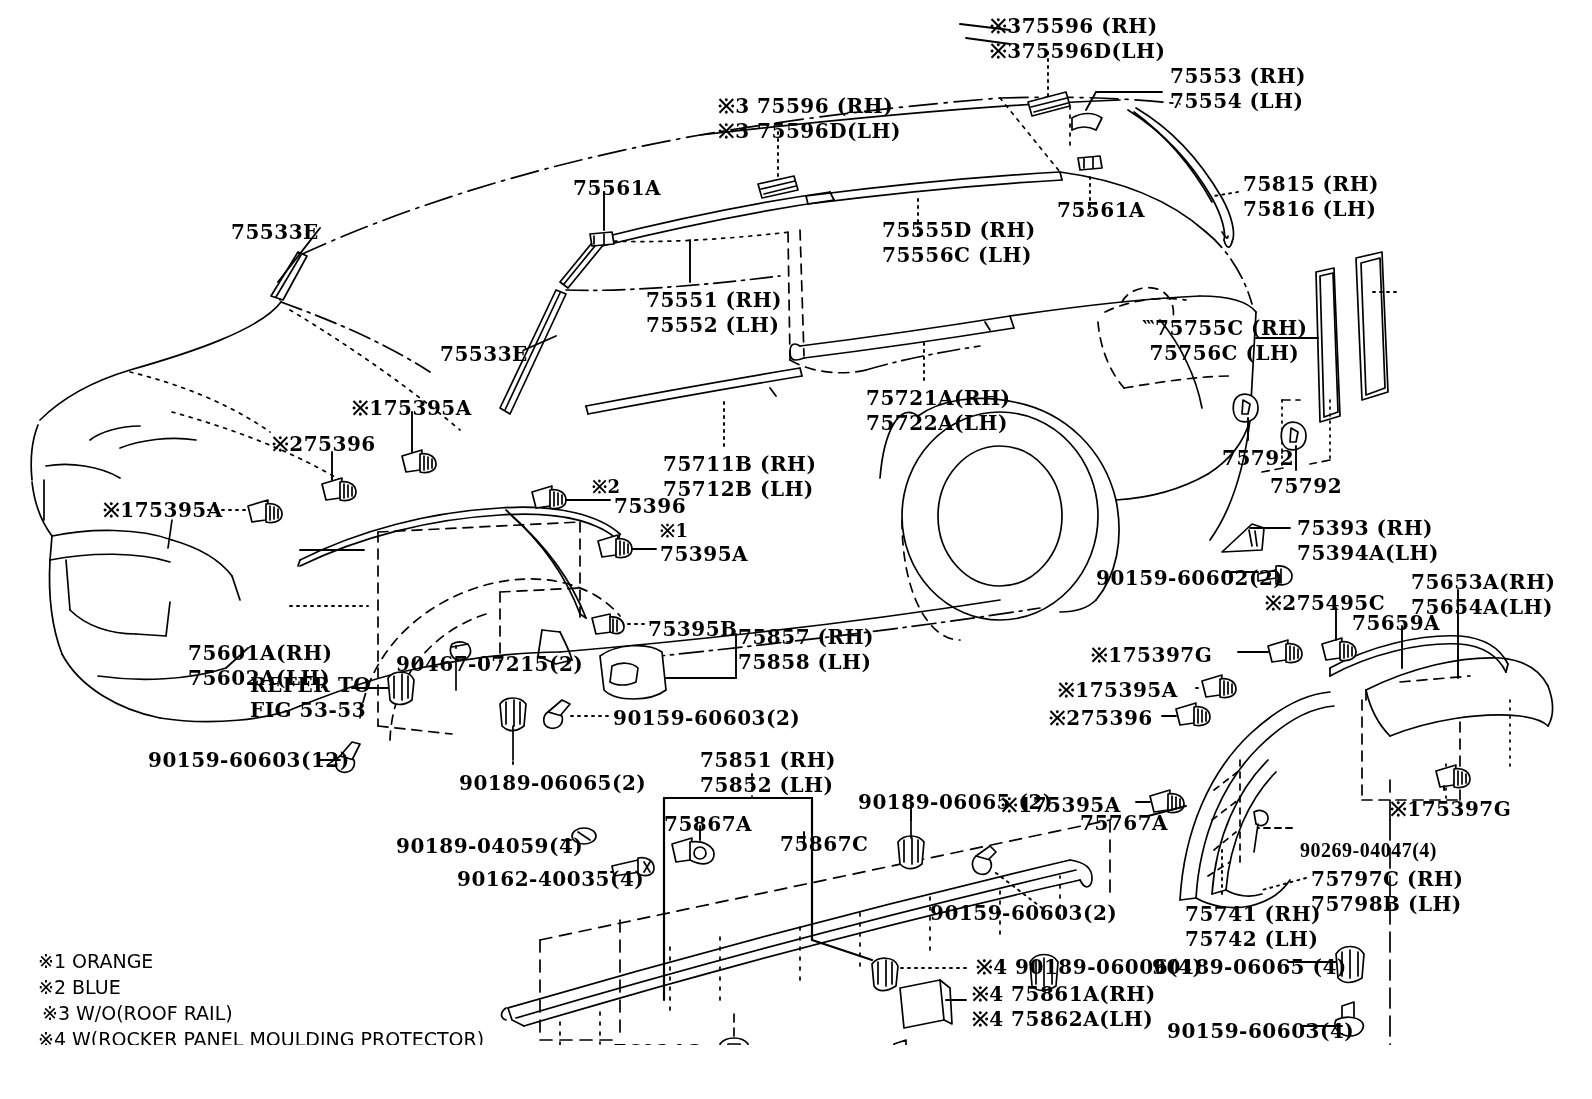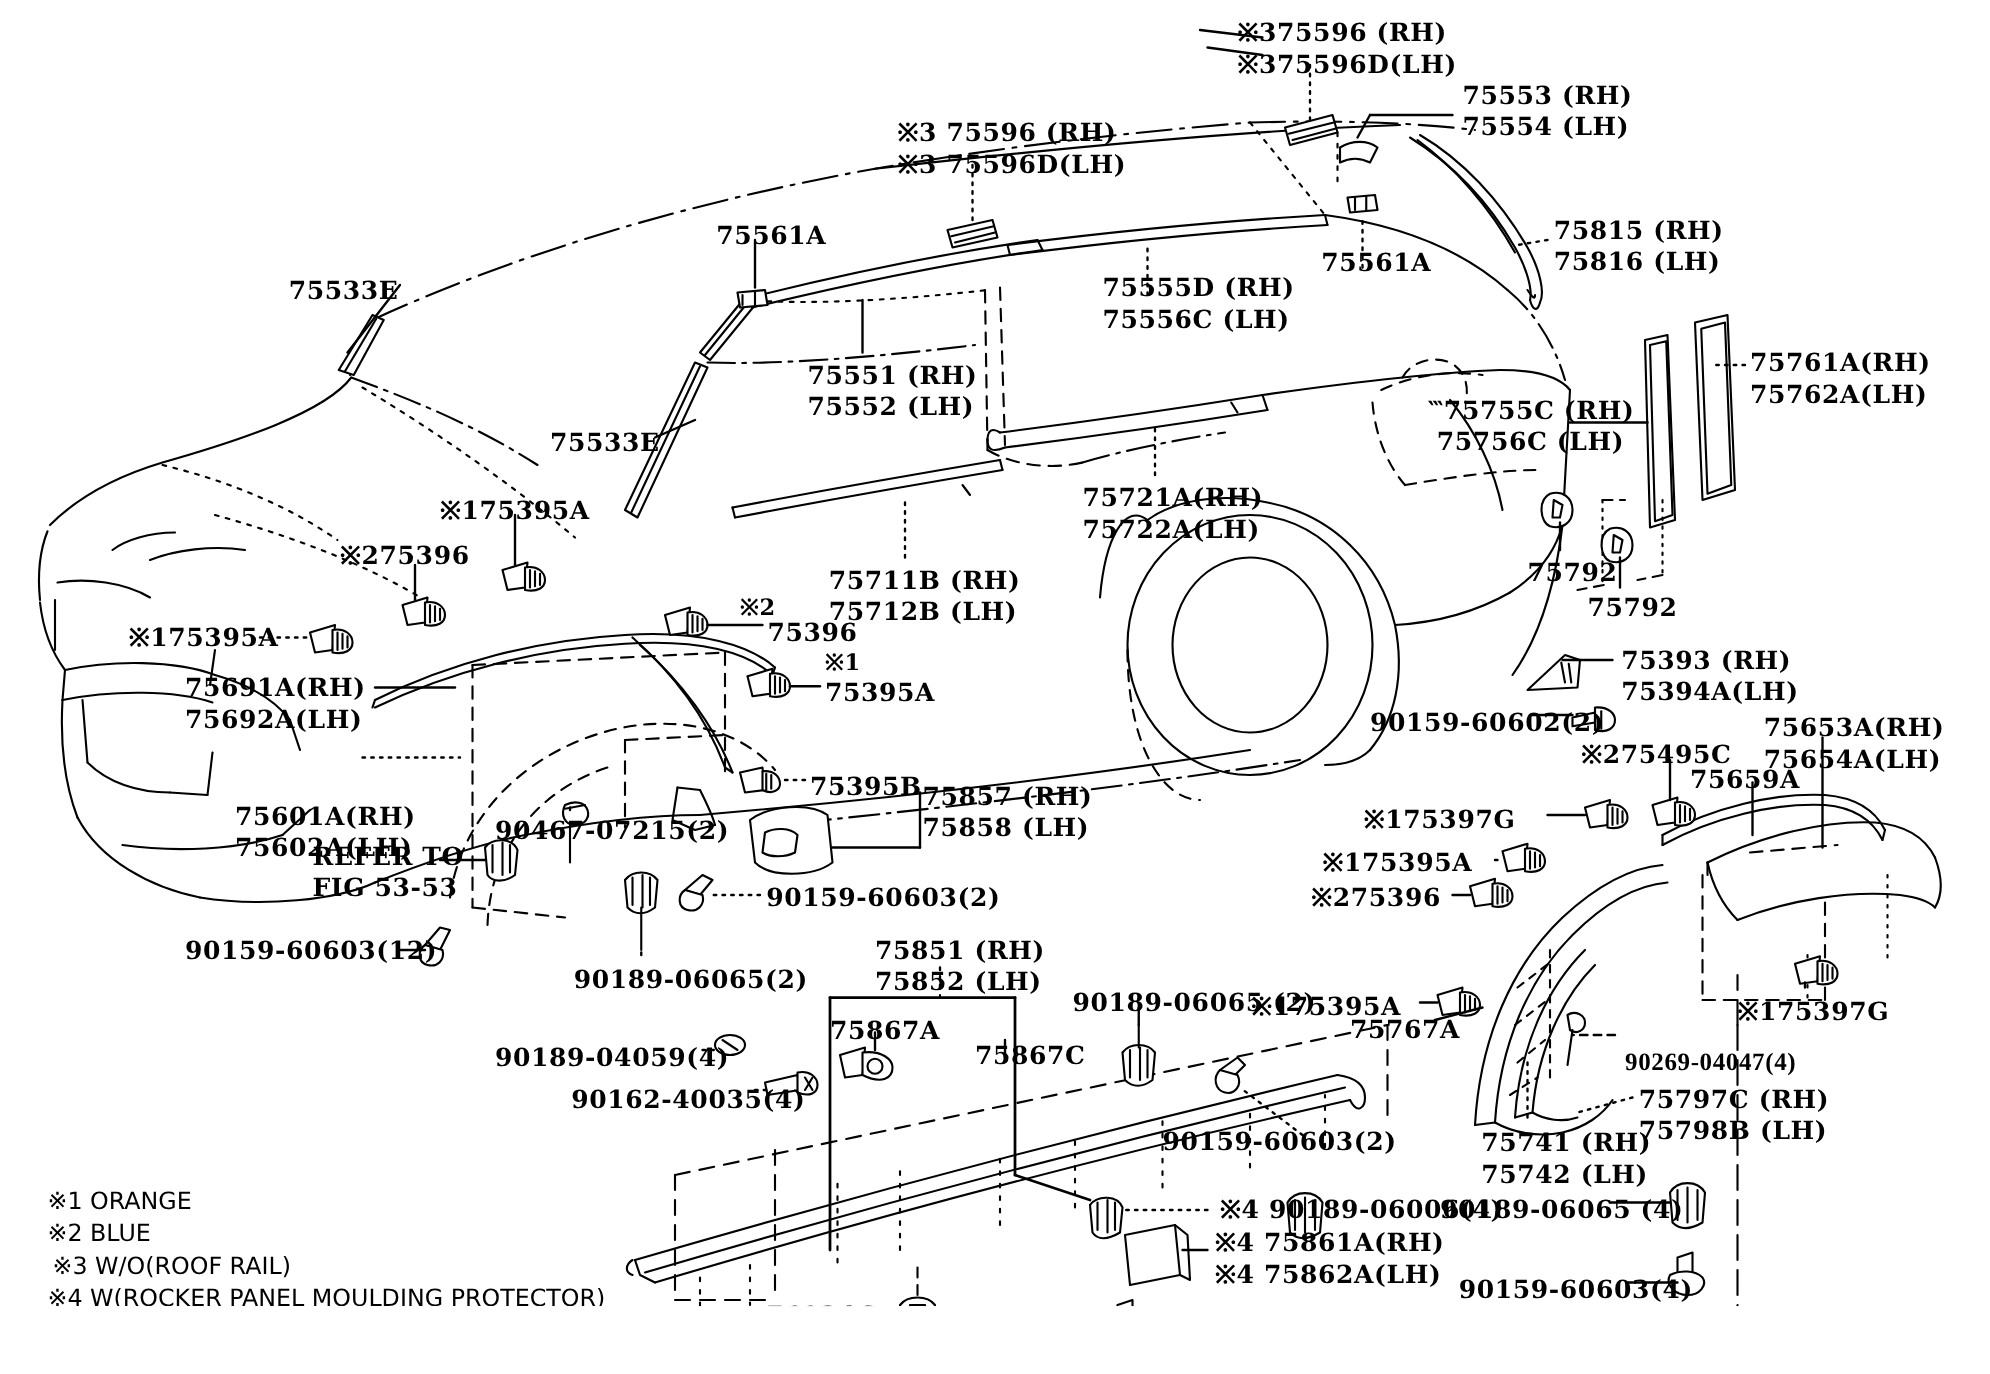--- a/index.html
+++ b/index.html
@@ -541,43 +541,39 @@
 75554 (LH)</div>
   <div class="lbl" style="left:718px;top:94px;">※3 75596 (RH)
 ※3 75596D(LH)</div>
   <div class="lbl" style="left:1243px;top:172px;">75815 (RH)
 75816 (LH)</div>
   <div class="lbl" style="left:573px;top:176px;">75561A</div>
   <div class="lbl" style="left:1057px;top:198px;">75561A</div>
   <div class="lbl" style="left:231px;top:220px;">75533E</div>
   <div class="lbl" style="left:882px;top:218px;">75555D (RH)
 75556C (LH)</div>
-  <div class="lbl" style="left:1400px;top:278px;">75761A(RH)
-75762A(LH)</div>
   <div class="lbl" style="left:646px;top:288px;">75551 (RH)
 75552 (LH)</div>
   <div class="lbl" style="left:1142px;top:316px;">‷75755C (RH)
  75756C (LH)</div>
   <div class="lbl" style="left:440px;top:342px;">75533E</div>
   <div class="lbl" style="left:866px;top:386px;">75721A(RH)
 75722A(LH)</div>
   <div class="lbl" style="left:352px;top:396px;">※175395A</div>
   <div class="lbl" style="left:272px;top:432px;">※275396</div>
   <div class="lbl" style="left:1222px;top:446px;">75792</div>
   <div class="lbl" style="left:663px;top:452px;">75711B (RH)
 75712B (LH)</div>
   <div class="lbl mark" style="left:592px;top:474px;">※2</div>
   <div class="lbl" style="left:1270px;top:474px;">75792</div>
   <div class="lbl" style="left:614px;top:494px;">75396</div>
   <div class="lbl" style="left:103px;top:498px;">※175395A</div>
   <div class="lbl mark" style="left:660px;top:518px;">※1</div>
   <div class="lbl" style="left:1297px;top:516px;">75393 (RH)
 75394A(LH)</div>
-  <div class="lbl" style="left:148px;top:538px;">75691A(RH)
-75692A(LH)</div>
   <div class="lbl" style="left:660px;top:542px;">75395A</div>
   <div class="lbl" style="left:1096px;top:566px;">90159-60602(2)</div>
   <div class="lbl" style="left:1411px;top:570px;">75653A(RH)
 75654A(LH)</div>
   <div class="lbl" style="left:188px;top:593px;margin-top:48px;">75601A(RH)
 75602A(LH)</div>
   <div class="lbl" style="left:1265px;top:591px;">※275495C</div>
   <div class="lbl" style="left:1352px;top:611px;">75659A</div>
   <div class="lbl" style="left:648px;top:617px;">75395B</div>
   <div class="lbl" style="left:738px;top:625px;">75857 (RH)

